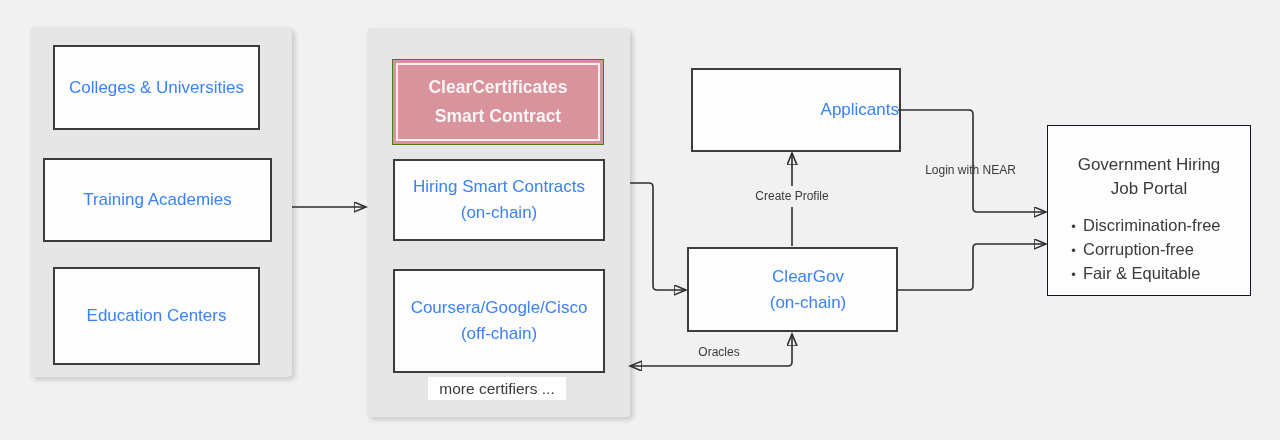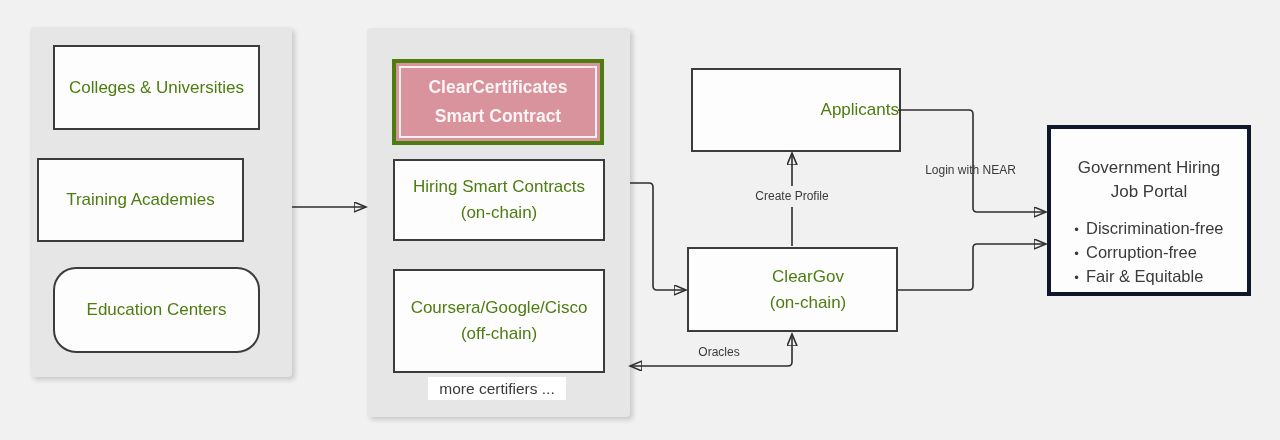--- a/index.html
+++ b/index.html
@@ -9,66 +9,66 @@
     font-family:"Liberation Sans","DejaVu Sans",sans-serif;
     color:#3a3a3a;
   }
   .panel{
     position:absolute;background:#e6e6e6;border-radius:4px;
     box-shadow:3px 3px 5px rgba(0,0,0,0.16);
   }
   .node{
     position:absolute;background:#fdfdfd;border:2px solid #3c3c3c;
     display:flex;flex-direction:column;align-items:center;justify-content:center;
-    text-align:center;font-size:17px;line-height:26px;color:#4d7c0f;
+    text-align:center;font-size:17px;line-height:26px;color:#3b82f6;
     box-sizing:border-box;
   }
   .hl-outer{
-    position:absolute;box-sizing:border-box;border:4px solid #4d7c0f;
+    position:absolute;box-sizing:border-box;border:1px solid #4d7c0f;
     background:#d9939d;padding:3px;
   }
   .hl-inner{
     width:100%;height:100%;box-sizing:border-box;border:2px solid #f7eff1;
     display:flex;flex-direction:column;align-items:center;justify-content:center;
     text-align:center;font-size:17.5px;font-weight:700;line-height:29px;color:#faf4f4;
   }
   .wires{position:absolute;left:0;top:0;pointer-events:none;}
   .wires path{fill:none;stroke:#2e2e2e;stroke-width:1.6;}
   .edge-label{
     position:absolute;font-size:12px;line-height:21px;text-align:center;
     color:#3a3a3a;background:#f1f1f1;white-space:nowrap;
   }
   .footnote{
     position:absolute;background:#ffffff;text-align:center;
     font-size:15.5px;line-height:23px;color:#3a3a3a;
   }
   .portal{
-    position:absolute;background:#fdfdfd;border:4px solid #0f172a;
+    position:absolute;background:#fdfdfd;border:1px solid #0f172a;
     box-sizing:border-box;padding-top:27px;
   }
   .portal-title{text-align:center;font-size:17px;line-height:24px;color:#3a3a3a;}
   .portal-list{margin-top:13px;padding-left:16px;}
   .bullet-row{display:flex;align-items:baseline;font-size:16.5px;line-height:23px;color:#3a3a3a;}
   .bullet-dot{width:19px;text-align:center;font-size:13px;flex:none;}
 </style>
 </head>
 <body>
 
 <div class="stage">
 
   <div class="panel" style="left:30px;top:27px;width:262px;height:350px;"></div>
   <div class="panel" style="left:367px;top:28px;width:263px;height:389px;"></div>
 
   <div class="node" style="left:53px;top:45px;width:207px;height:85px;">
     <span>Colleges &amp; Universities</span>
   </div>
-  <div class="node" style="left:37px;top:158px;width:207px;height:84px;">
+  <div class="node" style="left:43px;top:158px;width:229px;height:84px;">
     <span>Training Academies</span>
   </div>
-  <div class="node" style="left:53px;top:267px;width:207px;height:86px;border-radius:23px;">
+  <div class="node" style="left:53px;top:267px;width:207px;height:98px;">
     <span>Education Centers</span>
   </div>
 
   <div class="hl-outer" style="left:392px;top:59px;width:212px;height:86px;">
     <div class="hl-inner">
       <span>ClearCertificates</span>
       <span>Smart Contract</span>
     </div>
   </div>
   <div class="node" style="left:393px;top:159px;width:212px;height:82px;">

